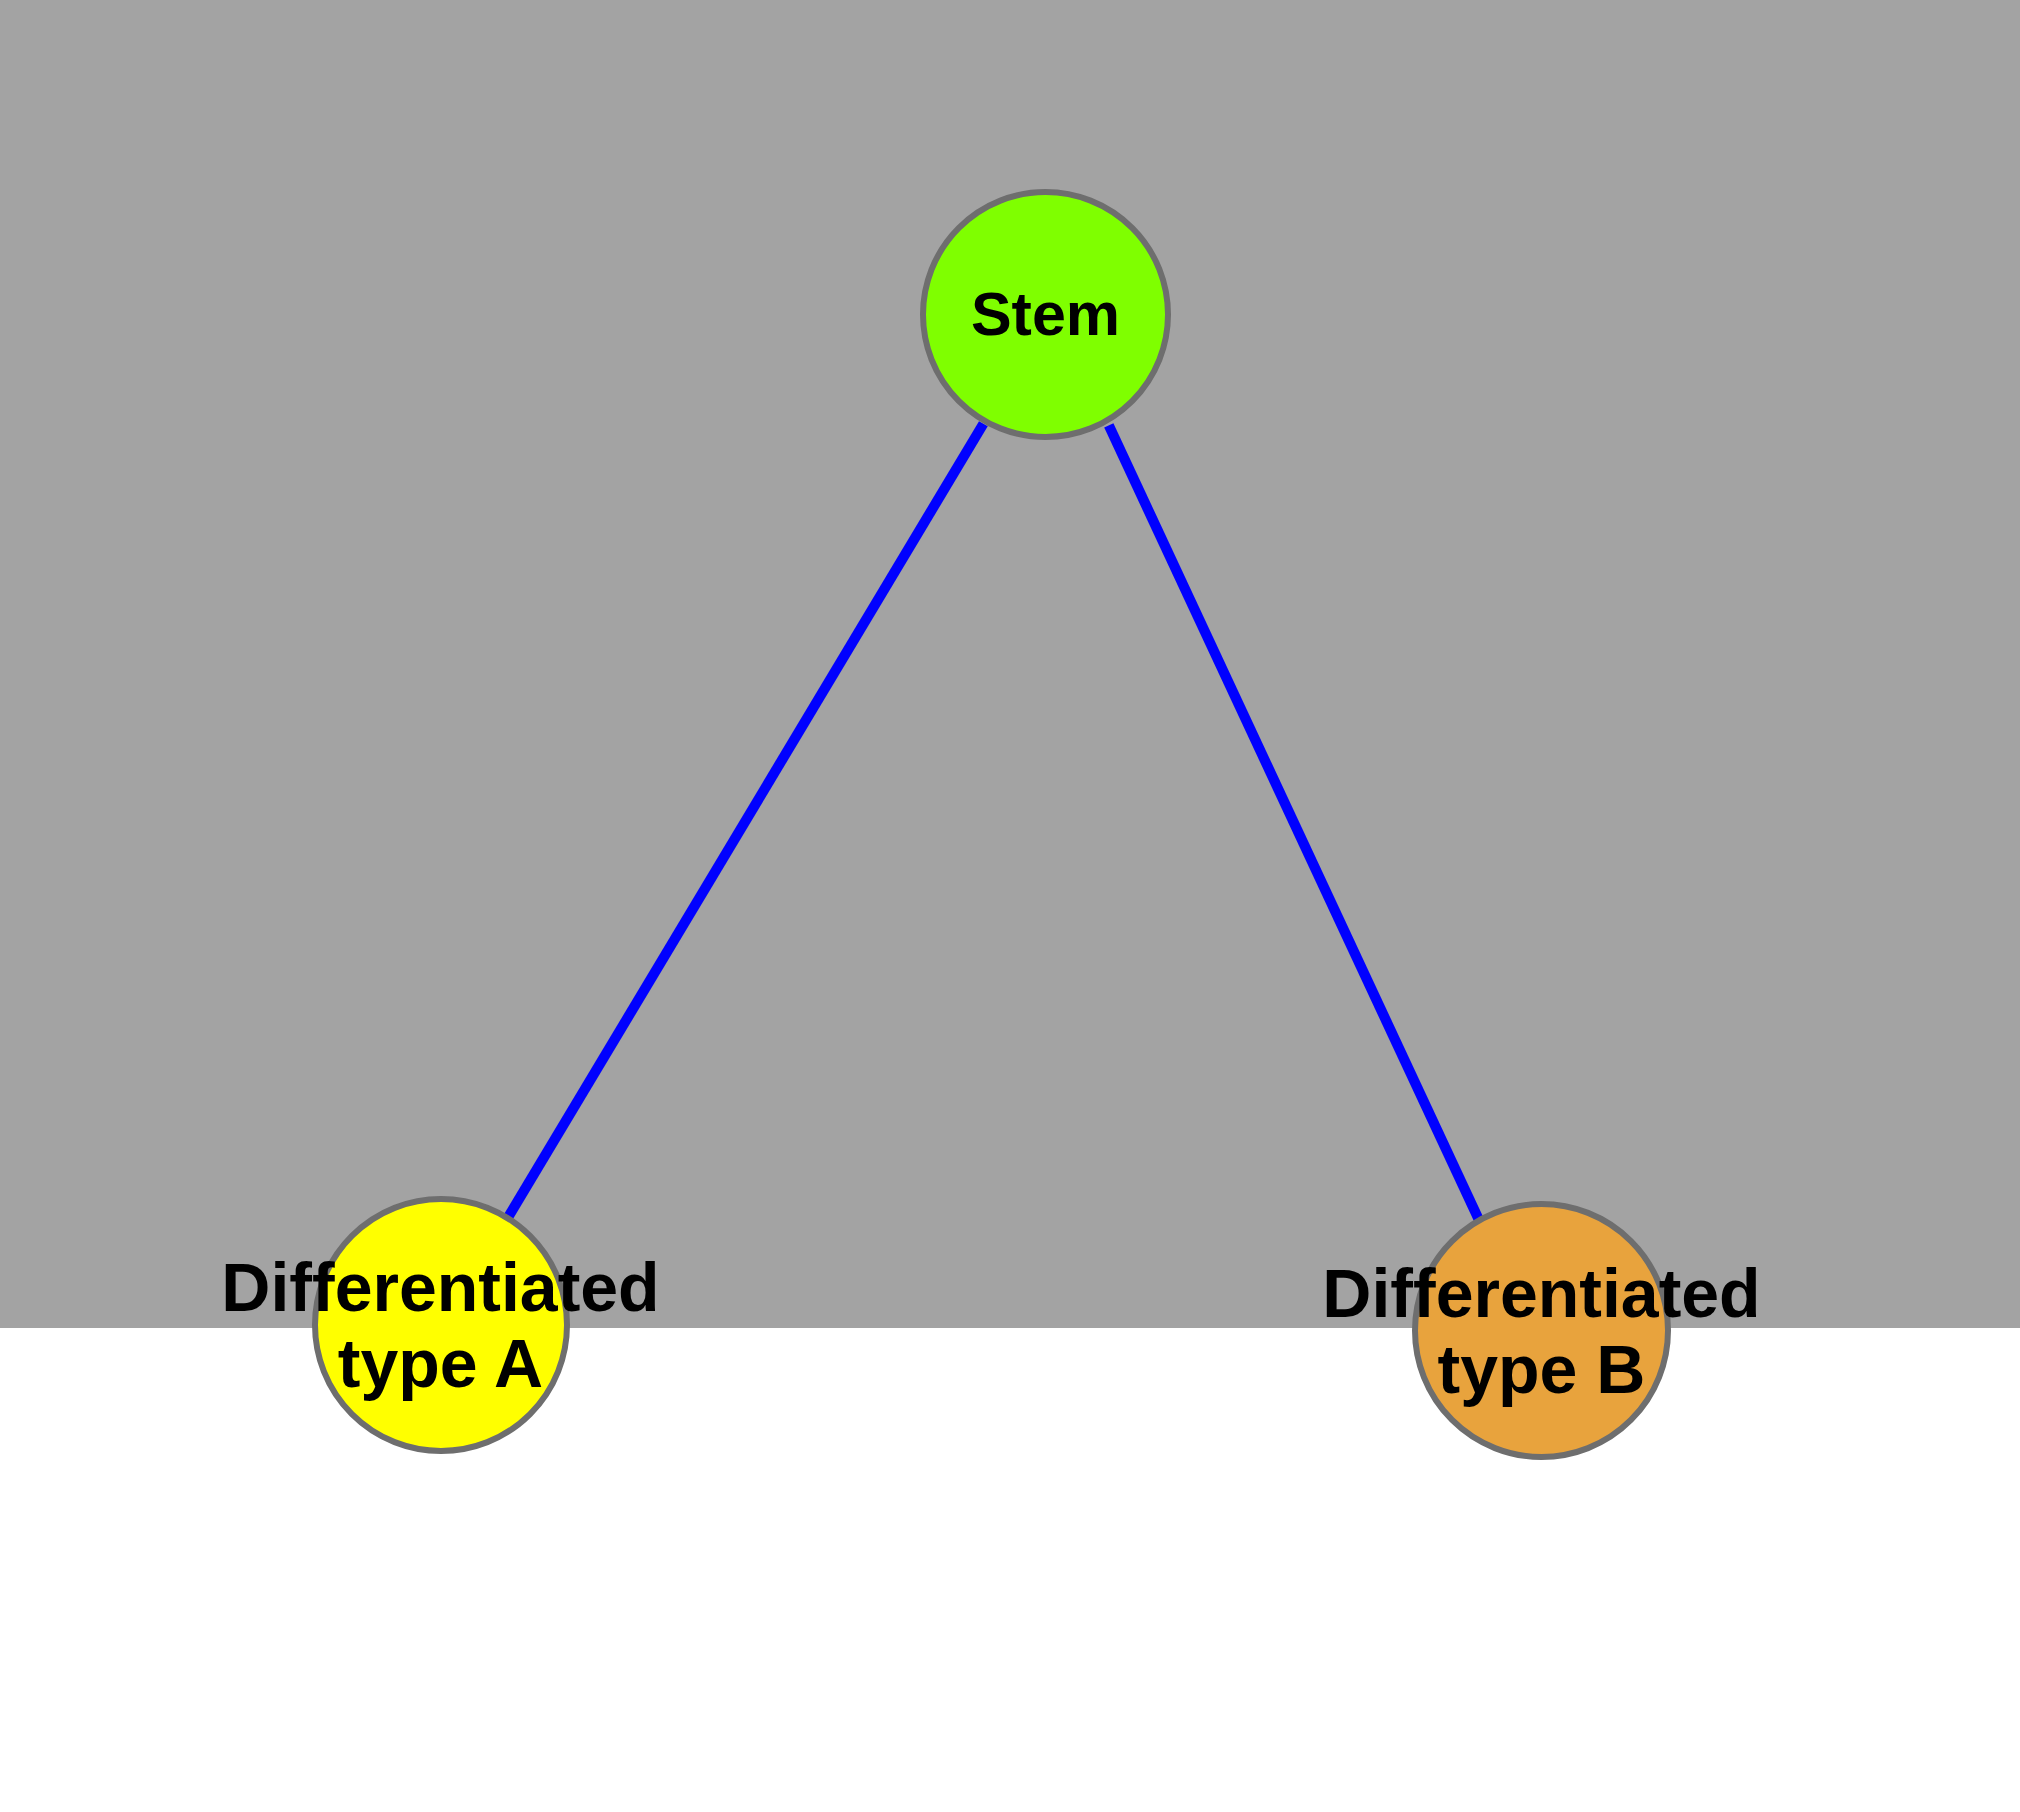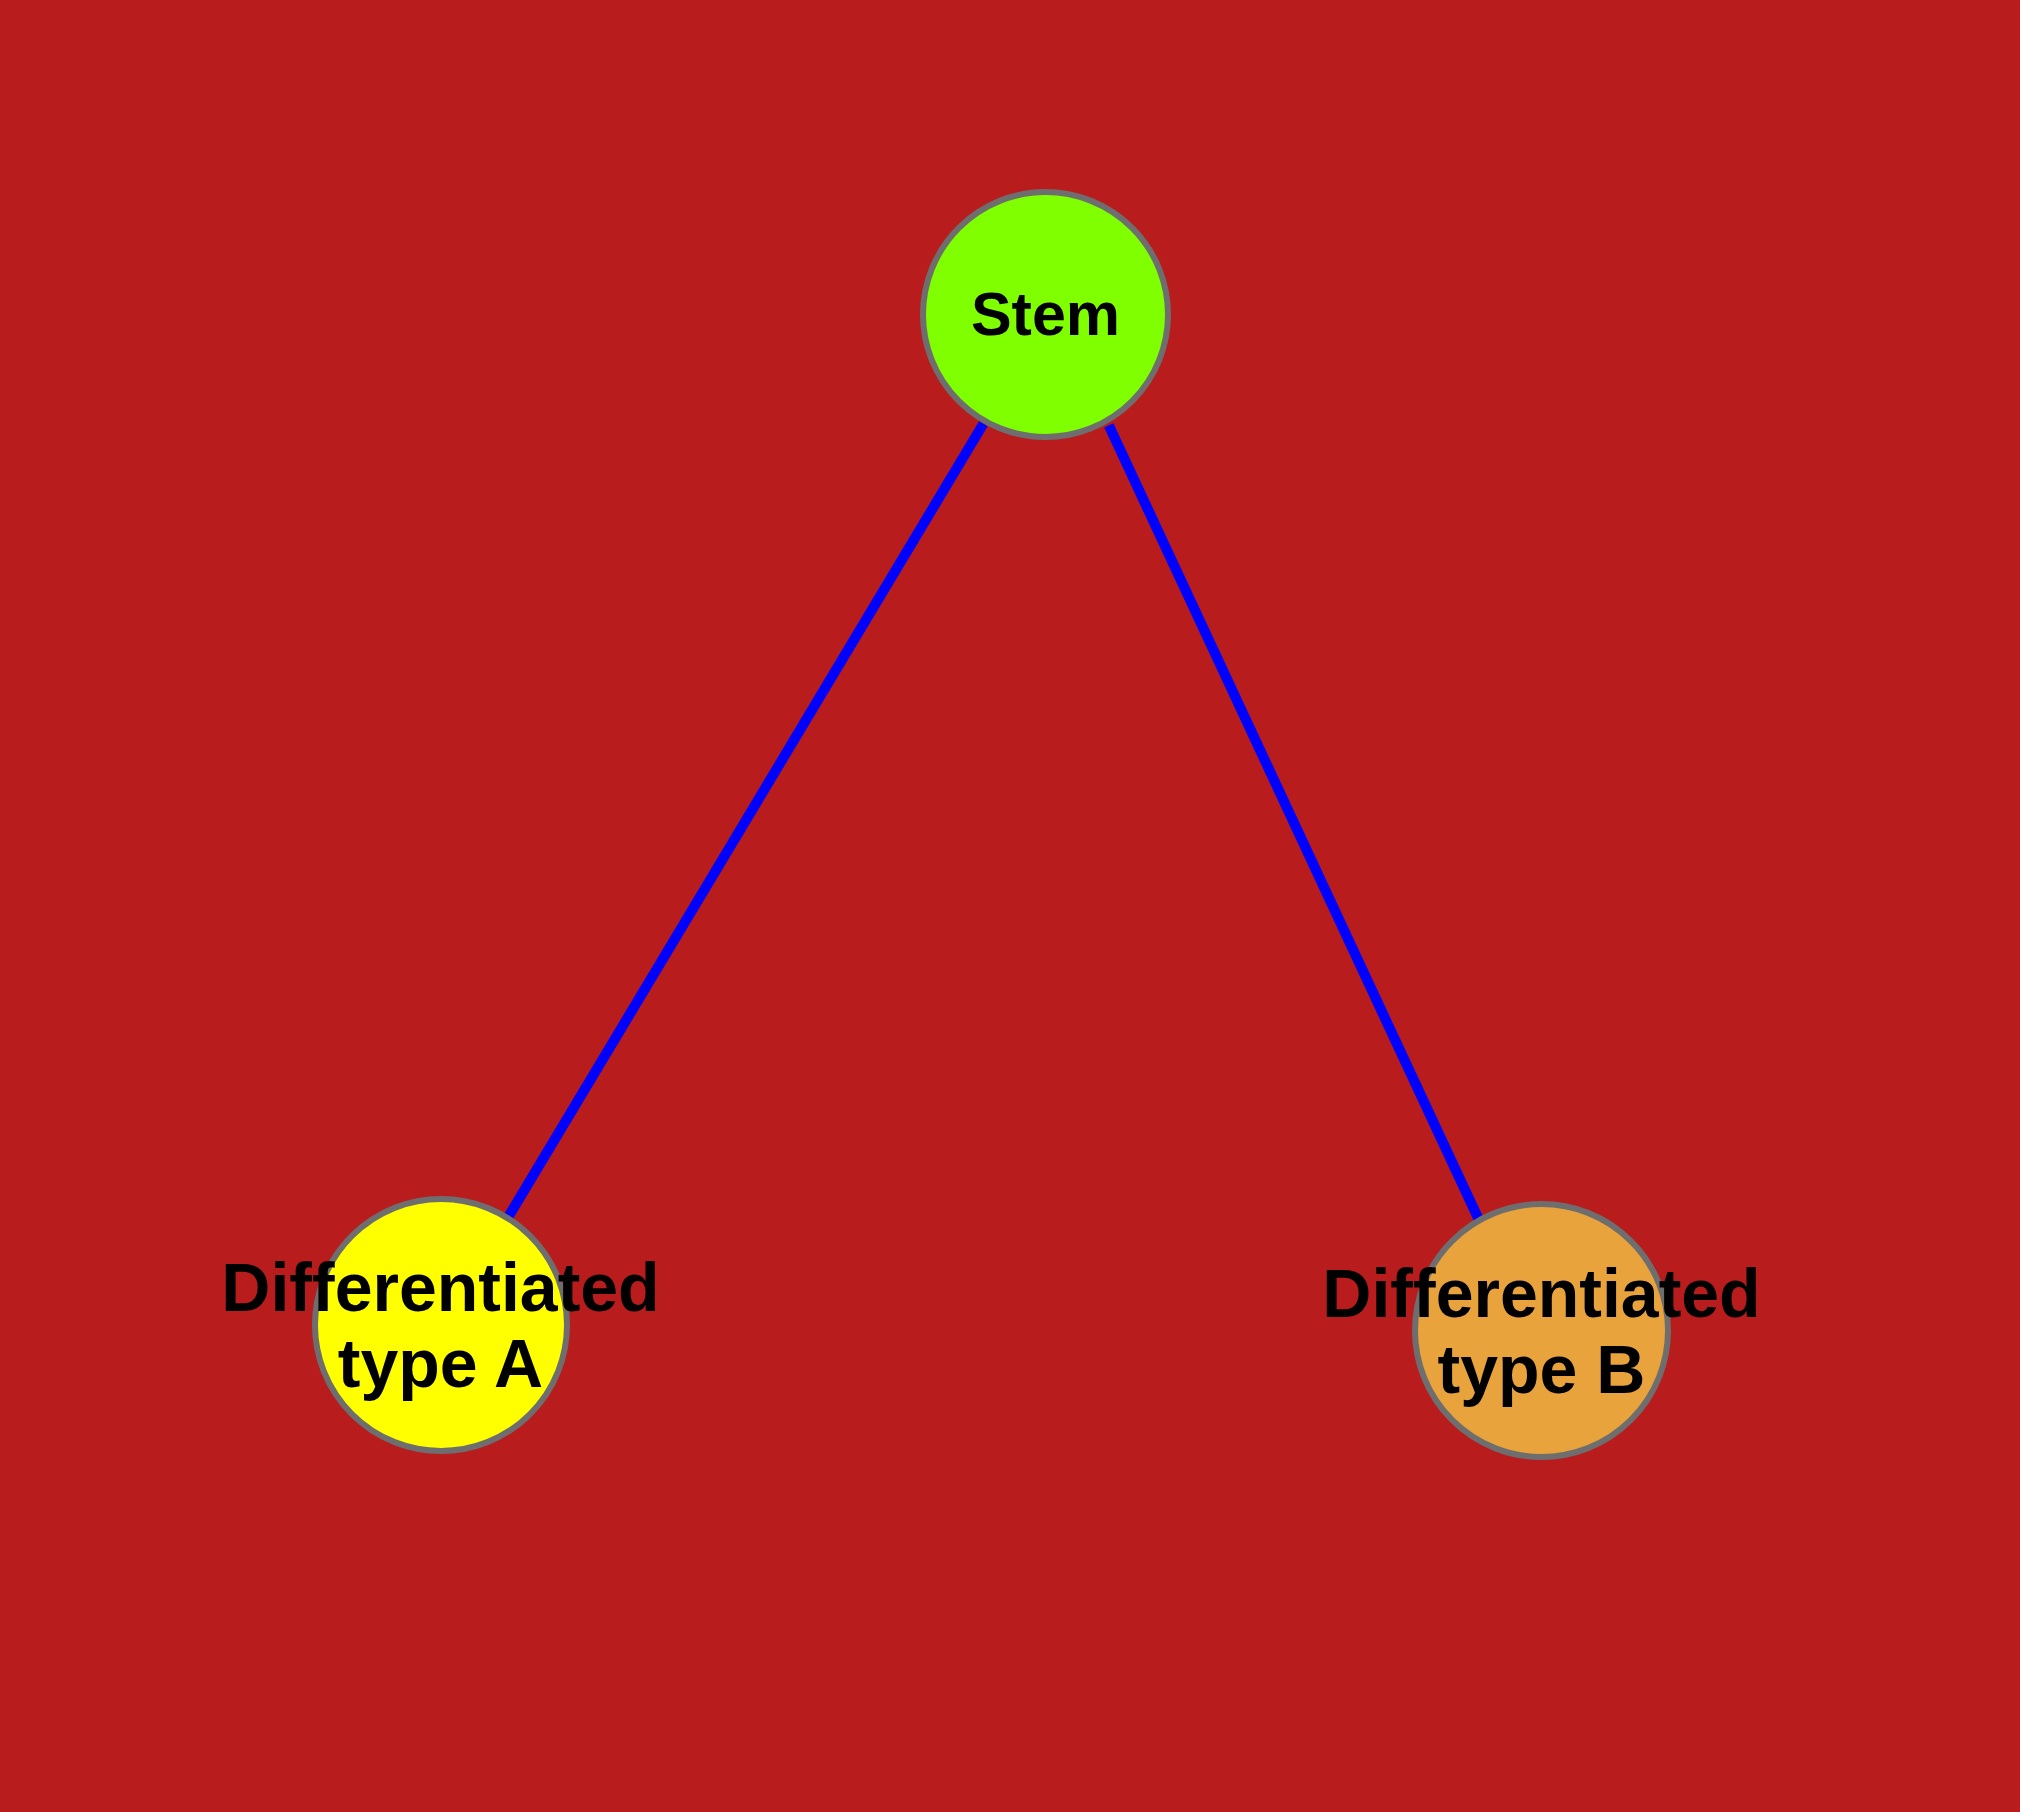--- a/index.html
+++ b/index.html
@@ -38,21 +38,21 @@
     font-weight: bold;
     white-space: pre;
     line-height: 1.12;
     pointer-events: none;
     font-family: "Liberation Sans", sans-serif;
   }
 </style>
 </head>
 <body>
 
-<div id="graph-canvas" style="width: 2021px; height: 1812px; background: #b91c1c;">
+<div id="graph-canvas" style="width: 2021px; height: 1328px; background: #a3a3a3;">
 
   <svg id="edge-layer" viewBox="0 0 2384 2138" style="width: 2021px; height: 1812px;">
     <line class="graph-edge" x1="1160" y1="500" x2="600" y2="1435" stroke="#0000ff" stroke-width="12" stroke-linecap="butt"></line>
     <line class="graph-edge" x1="1308" y1="502" x2="1745" y2="1440" stroke="#0000ff" stroke-width="12" stroke-linecap="butt"></line>
   </svg>
 
   <div class="node" style="left: 920px; top: 189px; width: 251px; height: 251px; background: rgb(127, 255, 0); border-color: rgb(110, 110, 110);"></div>
   <div class="node" style="left: 312px; top: 1196px; width: 258px; height: 258px; background: rgb(255, 255, 0); border-color: rgb(110, 110, 110);"></div>
   <div class="node" style="left: 1412px; top: 1201px; width: 259px; height: 259px; background: rgb(232, 163, 61); border-color: rgb(110, 110, 110);"></div>
 

